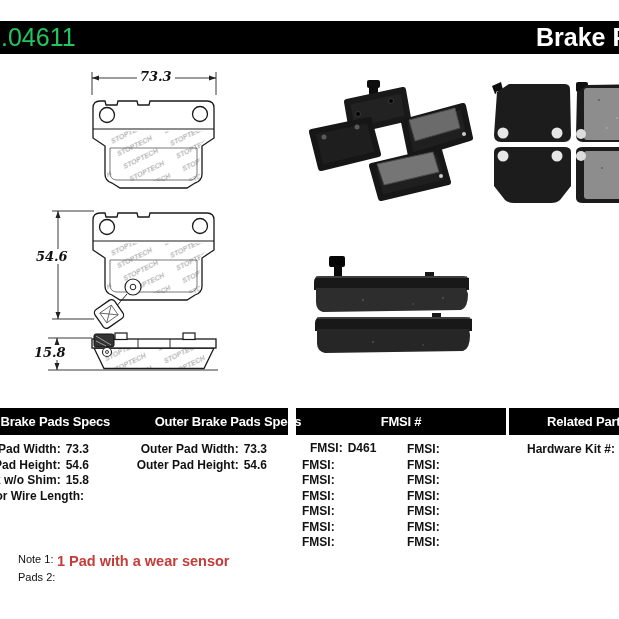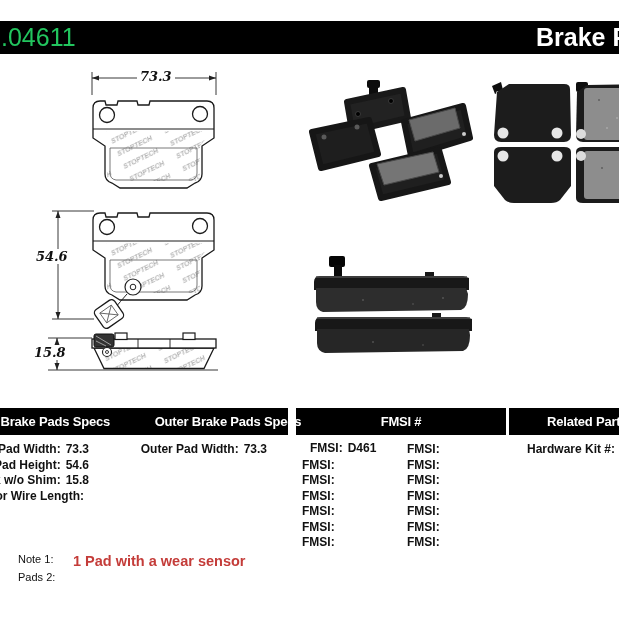--- a/index.html
+++ b/index.html
@@ -173,37 +173,38 @@
   <div class="hbar-text" style="left:196px;transform:translateX(-50%);margin-left:32px;">Outer Brake Pads Specs</div>
   <div class="hbar-text" style="left:401px;transform:translateX(-50%);">FMSI #</div>
   <div class="hbar-text" style="left:547px;">Related Parts</div>
 
   <div class="trow" style="top:442px;right:530px;"><span>Inner Pad Width:</span><span class="val">73.3</span></div>
   <div class="trow" style="top:457.5px;right:530px;"><span>Inner Pad Height:</span><span class="val">54.6</span></div>
   <div class="trow" style="top:473px;right:530px;"><span>Inner Pad Thk w/o Shim:</span><span class="val">15.8</span></div>
   <div class="trow" style="top:488.5px;right:530px;"><span>Sensor Wire Length:</span><span class="val"></span></div>
 
   <div class="trow" style="top:442px;right:352px;"><span>Outer Pad Width:</span><span class="val">73.3</span></div>
+  <div class="trow" style="top:457.5px;right:352px;"><span>Outer Pad Height:</span><span class="val">54.6</span></div>
 
   <div class="trow" style="top:441px;left:302px;padding-left:8px;"><span>FMSI:</span><span class="val">D461</span></div>
   <div class="trow" style="top:457.5px;left:302px;"><span>FMSI:</span><span class="val"></span></div>
   <div class="trow" style="top:473px;left:302px;"><span>FMSI:</span><span class="val"></span></div>
   <div class="trow" style="top:488.5px;left:302px;"><span>FMSI:</span><span class="val"></span></div>
   <div class="trow" style="top:504px;left:302px;"><span>FMSI:</span><span class="val"></span></div>
   <div class="trow" style="top:519.5px;left:302px;"><span>FMSI:</span><span class="val"></span></div>
   <div class="trow" style="top:535px;left:302px;"><span>FMSI:</span><span class="val"></span></div>
 
   <div class="trow" style="top:442px;left:407px;"><span>FMSI:</span><span class="val"></span></div>
   <div class="trow" style="top:457.5px;left:407px;"><span>FMSI:</span><span class="val"></span></div>
   <div class="trow" style="top:473px;left:407px;"><span>FMSI:</span><span class="val"></span></div>
   <div class="trow" style="top:488.5px;left:407px;"><span>FMSI:</span><span class="val"></span></div>
   <div class="trow" style="top:504px;left:407px;"><span>FMSI:</span><span class="val"></span></div>
   <div class="trow" style="top:519.5px;left:407px;"><span>FMSI:</span><span class="val"></span></div>
   <div class="trow" style="top:535px;left:407px;"><span>FMSI:</span><span class="val"></span></div>
 
   <div class="trow" style="top:442px;left:513px;margin-left:14px;"><span>Hardware Kit #:</span><span class="val"></span></div>
 
   <div class="note-label" style="left:18px;top:553px;">Note 1:</div>
-  <div class="note-text" style="left:57px;top:553px;margin-left:16px;">1 Pad with a wear sensor</div>
+  <div class="note-text" style="left:57px;top:553px;">1 Pad with a wear sensor</div>
   <div class="note-label" style="left:18px;top:571px;">Pads 2:</div>
   <div class="note-text" style="left:57px;top:571px;"></div>
 
 </div>
 
 </body></html>

